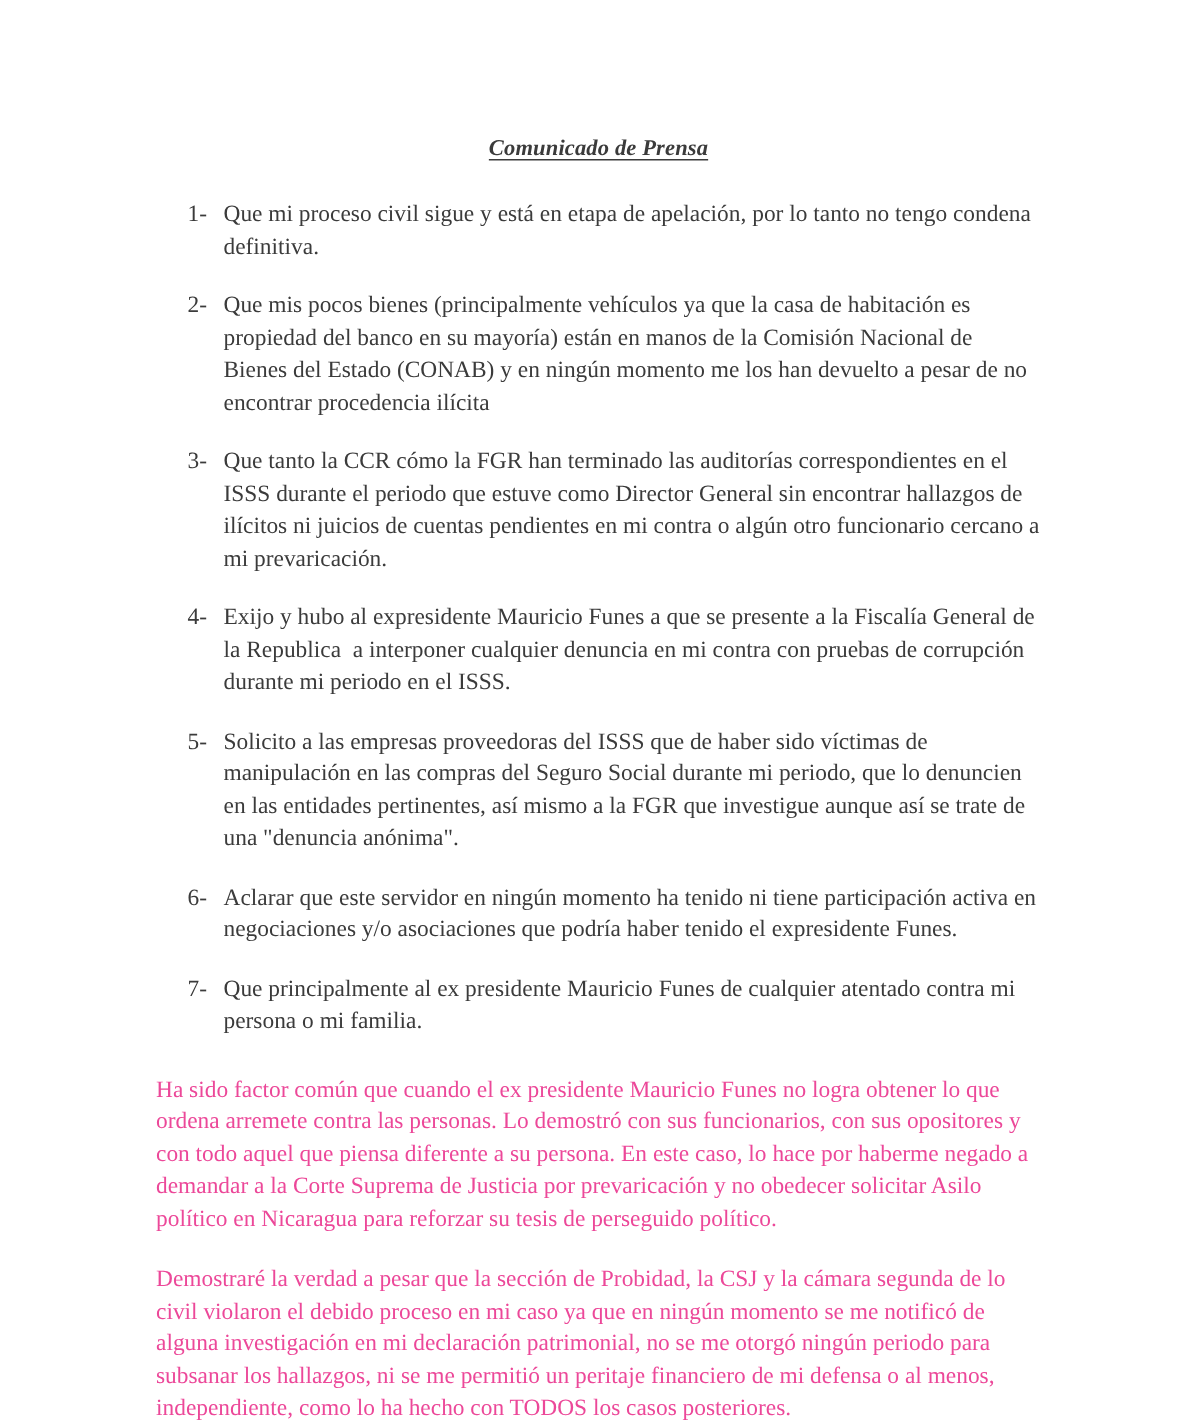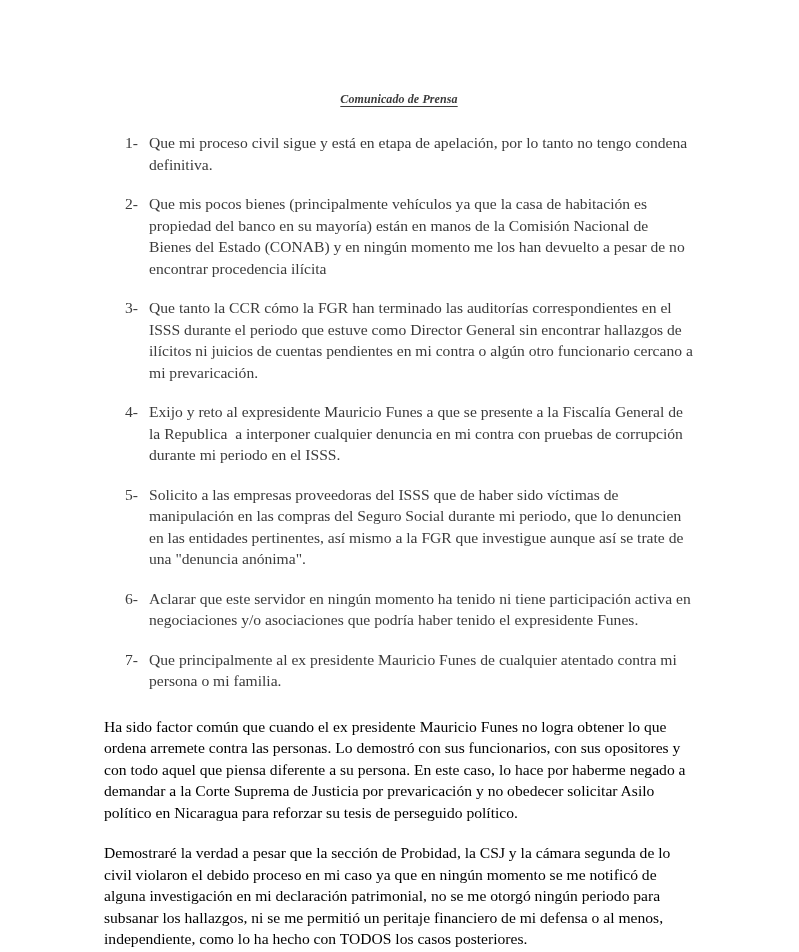--- a/index.html
+++ b/index.html
@@ -29,21 +29,21 @@
     position: absolute;
     left: 104px;
     top: 0;
     width: 590px;
   }
 
   .doc-title {
     margin: 0;
     padding: 0;
     text-align: center;
-    font-size: 12px;
+    font-size: 15px;
     font-weight: bold;
     font-style: italic;
     text-decoration: underline;
     text-underline-offset: 3px;
     letter-spacing: 0.1px;
     color: #3b3b3b;
     padding-top: 89px;
     line-height: 21px;
   }
 
@@ -91,21 +91,21 @@
   }
 
   .closing {
     padding-top: 24px;
   }
 
   .closing-para {
     margin: 0 0 19px 0;
     font-size: 15.6px;
     line-height: 21.5px;
-    color: #000000;
+    color: #ec4899;
     text-align: left;
   }
   .closing-para:last-child {
     margin-bottom: 0;
   }
 </style>
 </head>
 <body>
 
 <div class="page">
@@ -126,21 +126,21 @@
         <span class="claim-text">Que mis pocos bienes (principalmente vehículos ya que la casa de habitación es propiedad del banco en su mayoría) están en manos de la Comisión Nacional de Bienes del Estado (CONAB) y en ningún momento me los han devuelto a pesar de no encontrar procedencia ilícita</span>
       </li>
 
       <li class="claim">
         <span class="claim-marker">3-</span>
         <span class="claim-text">Que tanto la CCR cómo la FGR han terminado las auditorías correspondientes en el ISSS durante el periodo que estuve como Director General sin encontrar hallazgos de ilícitos ni juicios de cuentas pendientes en mi contra o algún otro funcionario cercano a mi prevaricación.</span>
       </li>
 
       <li class="claim">
         <span class="claim-marker">4-</span>
-        <span class="claim-text">Exijo y reto al expresidente Mauricio Funes a que se presente a la Fiscalía General de la Republica  a interponer cualquier denuncia en mi contra con pruebas de corrupción durante mi periodo en el ISSS.</span>
+        <span class="claim-text">Exijo y hubo al expresidente Mauricio Funes a que se presente a la Fiscalía General de la Republica  a interponer cualquier denuncia en mi contra con pruebas de corrupción durante mi periodo en el ISSS.</span>
       </li>
 
       <li class="claim">
         <span class="claim-marker">5-</span>
         <span class="claim-text">Solicito a las empresas proveedoras del ISSS que de haber sido víctimas de manipulación en las compras del Seguro Social durante mi periodo, que lo denuncien en las entidades pertinentes, así mismo a la FGR que investigue aunque así se trate de una "denuncia anónima".</span>
       </li>
 
       <li class="claim">
         <span class="claim-marker">6-</span>
         <span class="claim-text">Aclarar que este servidor en ningún momento ha tenido ni tiene participación activa en negociaciones y/o asociaciones que podría haber tenido el expresidente Funes.</span>

